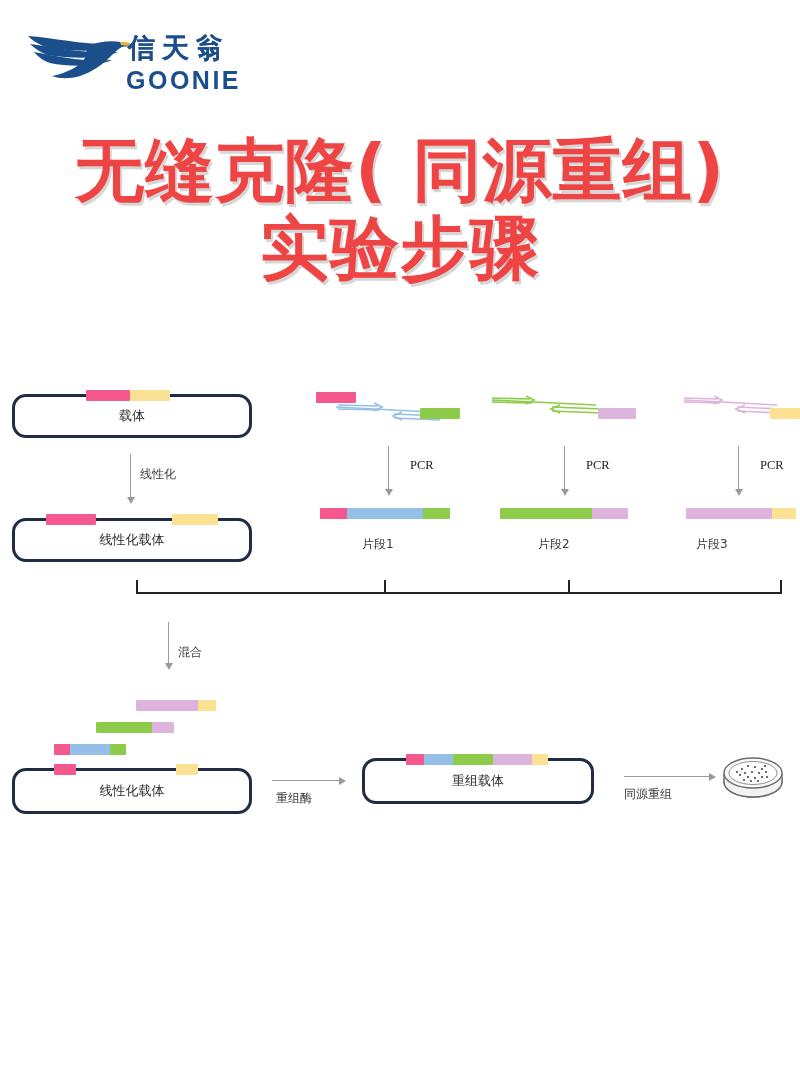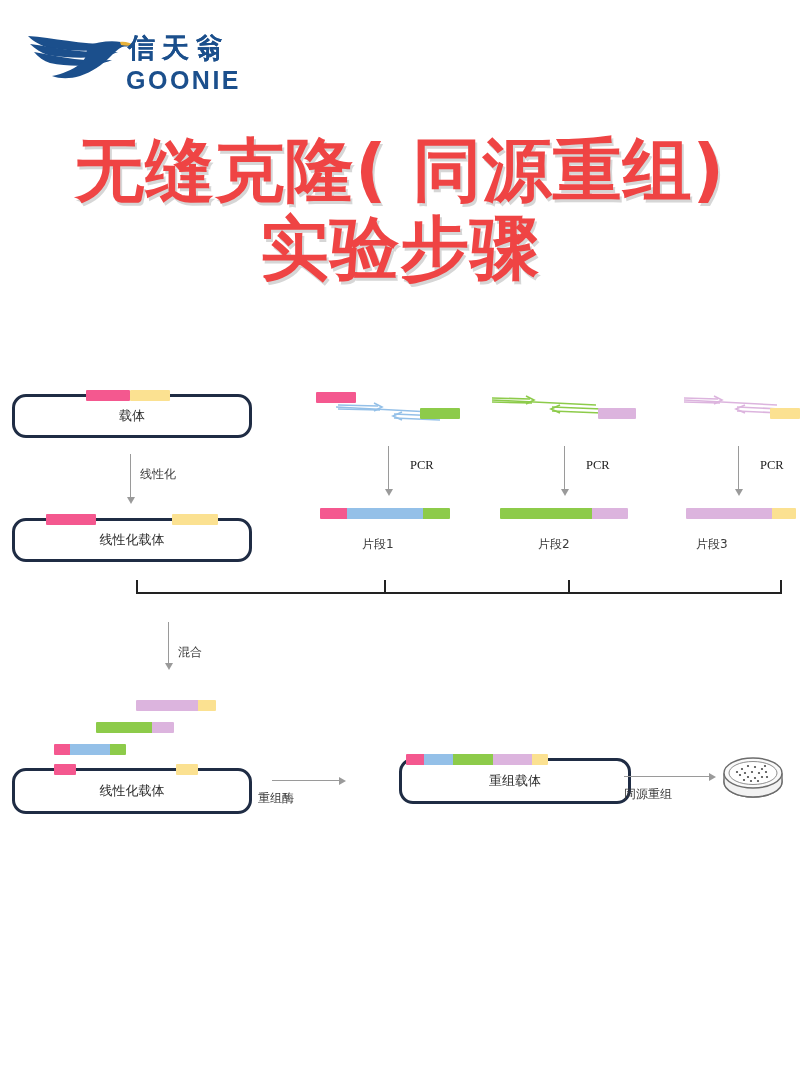--- a/index.html
+++ b/index.html
@@ -208,23 +208,23 @@
       <span class="c-green" style="width:22%"></span>
   </div>
 
   <div class="vector" style="left:12px;top:390px;width:240px;height:46px;">
     <div class="vlabel">线性化载体</div>
   </div>
   <div class="seg c-pink" style="left:54px;top:386px;width:22px;"></div>
   <div class="seg c-yellow" style="left:176px;top:386px;width:22px;"></div>
 
   <div class="arrow-h" style="left:272px;top:402px;width:68px;"></div>
-  <div class="lbl" style="left:258px;top:412px;text-align:right;">重组酶</div>
-
-  <div class="vector" style="left:362px;top:380px;width:232px;height:46px;margin-left:37px;">
+  <div class="lbl" style="left:276px;top:412px;text-align:right;">重组酶</div>
+
+  <div class="vector" style="left:362px;top:380px;width:232px;height:46px;">
     <div class="vlabel">重组载体</div>
   </div>
   <div class="bar" style="left:406px;top:376px;width:142px;">
     <span class="c-pink" style="width:13%"></span>
     <span class="c-blue" style="width:20%"></span>
     <span class="c-green" style="width:28%"></span>
     <span class="c-lilac" style="width:28%"></span>
     <span class="c-yellow" style="width:11%"></span>
   </div>
 

